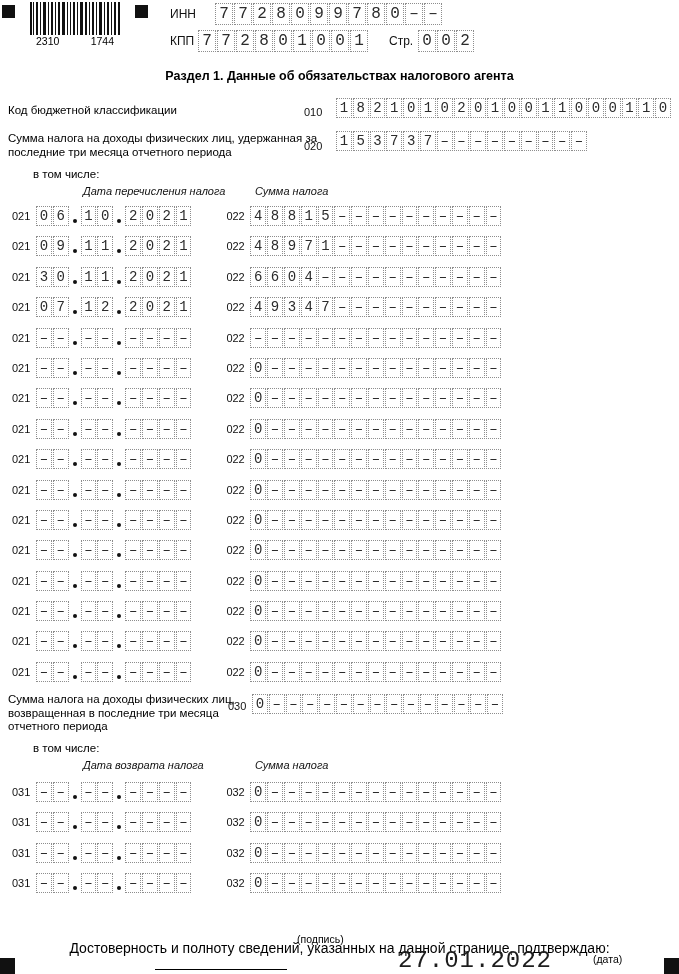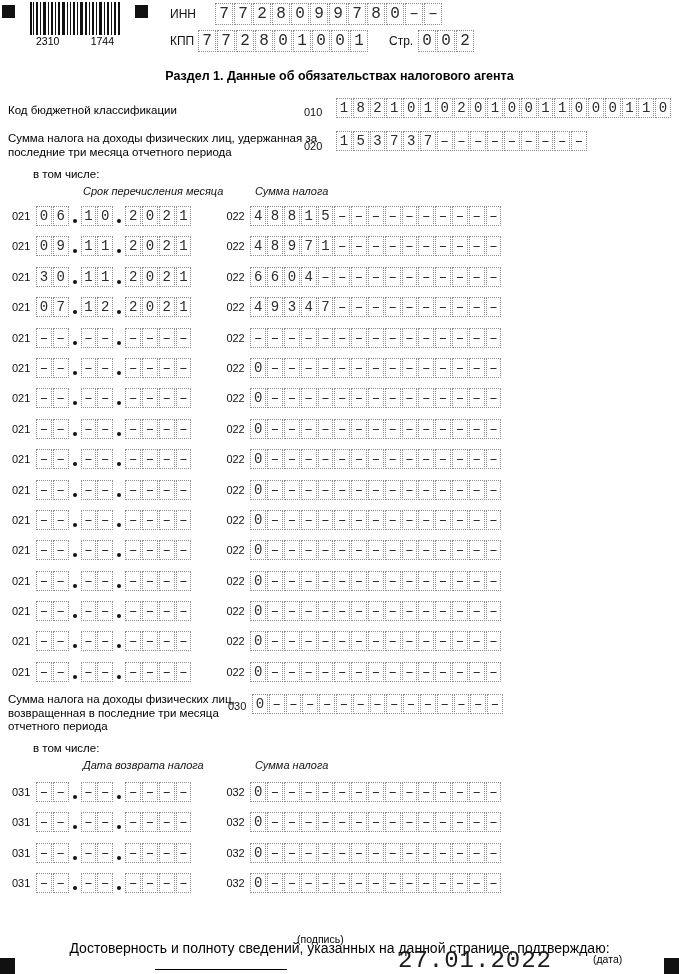--- a/index.html
+++ b/index.html
@@ -167,21 +167,21 @@
       <span class="cellbox">–</span>
       <span class="cellbox">–</span>
       <span class="cellbox">–</span>
       <span class="cellbox">–</span>
       <span class="cellbox">–</span>
       <span class="cellbox">–</span>
       <span class="cellbox">–</span>
     </div>
 
   <div class="incl" style="left:33px;top:168px;">в том числе:</div>
-  <div class="colhdr" style="left:83px;top:185px;">Срок перечисления месяца</div>
+  <div class="colhdr" style="left:83px;top:185px;">Дата перечисления налога</div>
   <div class="colhdr" style="left:255px;top:185px;">Сумма налога</div>
 
   <div class="rows" id="transfer-rows" style="top:206px;">
       <div class="pay-row">
         <span class="rowcode">021</span>
         <span class="cells">
           <span class="cellbox">0</span>
           <span class="cellbox">6</span>
           <span class="dotsep"></span>
           <span class="cellbox">1</span>

